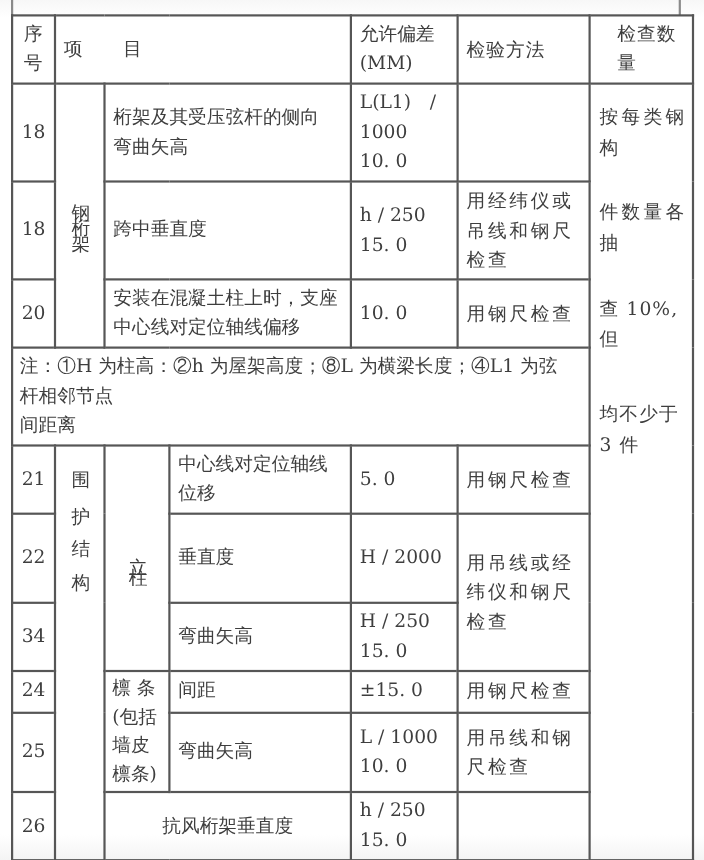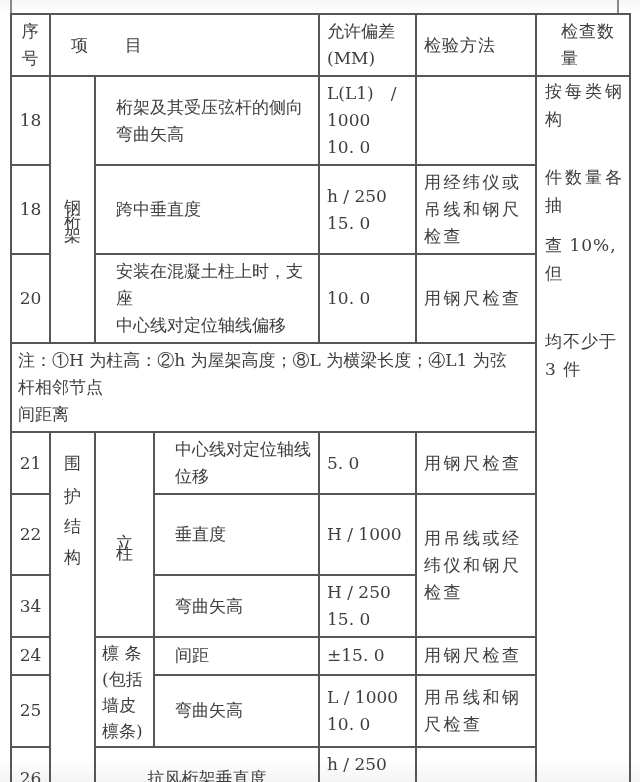--- a/index.html
+++ b/index.html
@@ -32,21 +32,21 @@
     border: 2px solid #565656;
     font-size: 17px;
     line-height: 27px;
     vertical-align: middle;
     padding: 3px 5px;
     overflow: hidden;
   }
   .pre      { white-space: pre-line; }
   .center   { text-align: center; }
   .seq      { text-align: center; padding-left: 2px; padding-right: 2px; }
-  .item     { padding-left: 20px; }
+  .item     { padding-left: 7px; }
   .tol      { padding-left: 7px; }
   .method   { padding-left: 7px; letter-spacing: 2.5px; font-family: Liberation Serif, serif; }
   .head     { letter-spacing: 1px; }
 
   
   .vcell        { text-align: center; }
   .vtext {
     writing-mode: vertical-rl;
     text-orientation: upright;
     display: inline-block;
@@ -64,23 +64,23 @@
   }
 
   
   .quantity { vertical-align: top; padding: 0 4px 0 8px; }
   .quantity p {
     white-space: pre-line;
     line-height: 28px;
     letter-spacing: 3px;
     font-size: 17px;
   }
-  .quantity .q1 { margin-top: 0; }
+  .quantity .q1 { margin-top: 16px; }
   .quantity .q2 { margin-top: 30px; }
-  .quantity .q3 { margin-top: 12px; letter-spacing: 1px; }
+  .quantity .q3 { margin-top: 32px; letter-spacing: 1px; }
   .quantity .q4 { margin-top: 40px; letter-spacing: 1px; }
 
   .note-cell   { padding-left: 6px; line-height: 27px; }
 </style>
 </head>
 <body>
 
 <div id="page">
   <div class="tick tick-left"></div>
   <div class="tick tick-right"></div>
@@ -158,21 +158,21 @@
       <td rowspan="3" class="vcell"><span class="vtext ls-col">立柱</span></td>
       <td class="item pre">中心线对定位轴线
 位移</td>
       <td class="tol pre">5. 0</td>
       <td class="method pre">用钢尺检查</td>
     </tr>
 
     <tr style="height:81px">
       <td class="seq">22</td>
       <td class="item pre">垂直度</td>
-      <td class="tol pre">H / 1000</td>
+      <td class="tol pre">H / 2000</td>
       <td rowspan="2" class="method pre">用吊线或经
 纬仪和钢尺
 检查</td>
     </tr>
 
     <tr style="height:44px">
       <td class="seq">34</td>
       <td class="item pre">弯曲矢高</td>
       <td class="tol pre">H  /  250
 15. 0</td>

